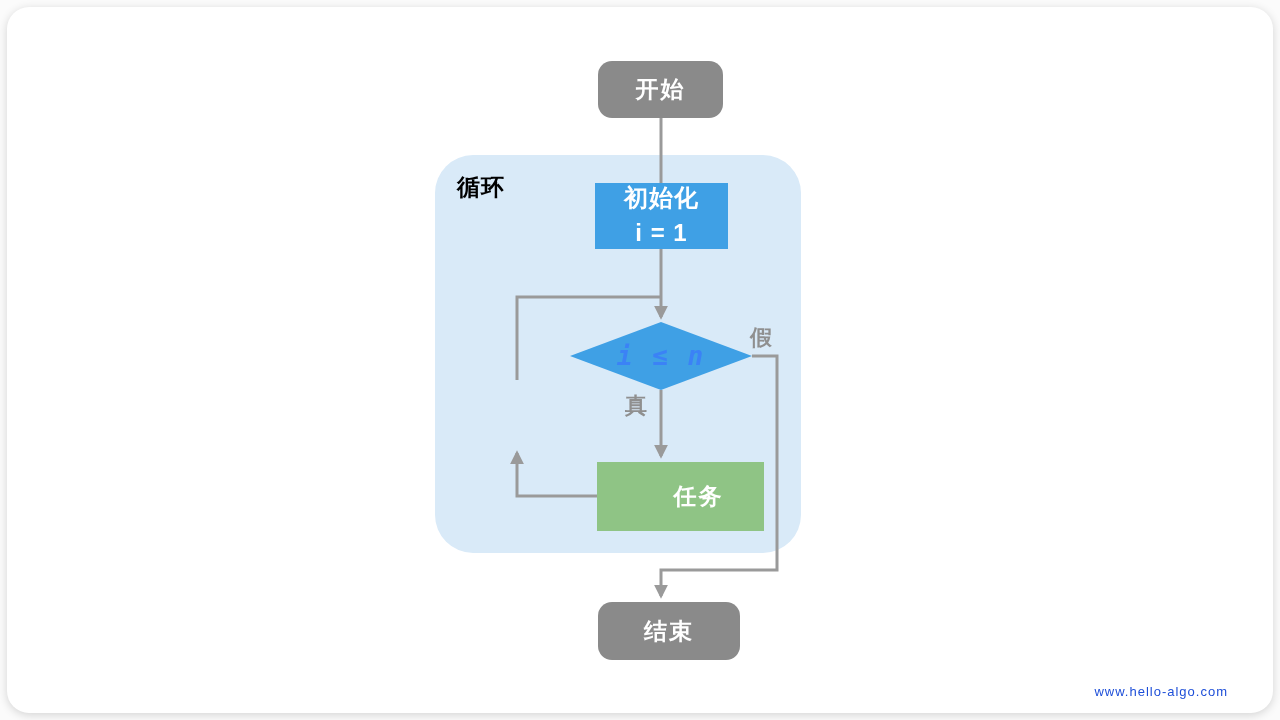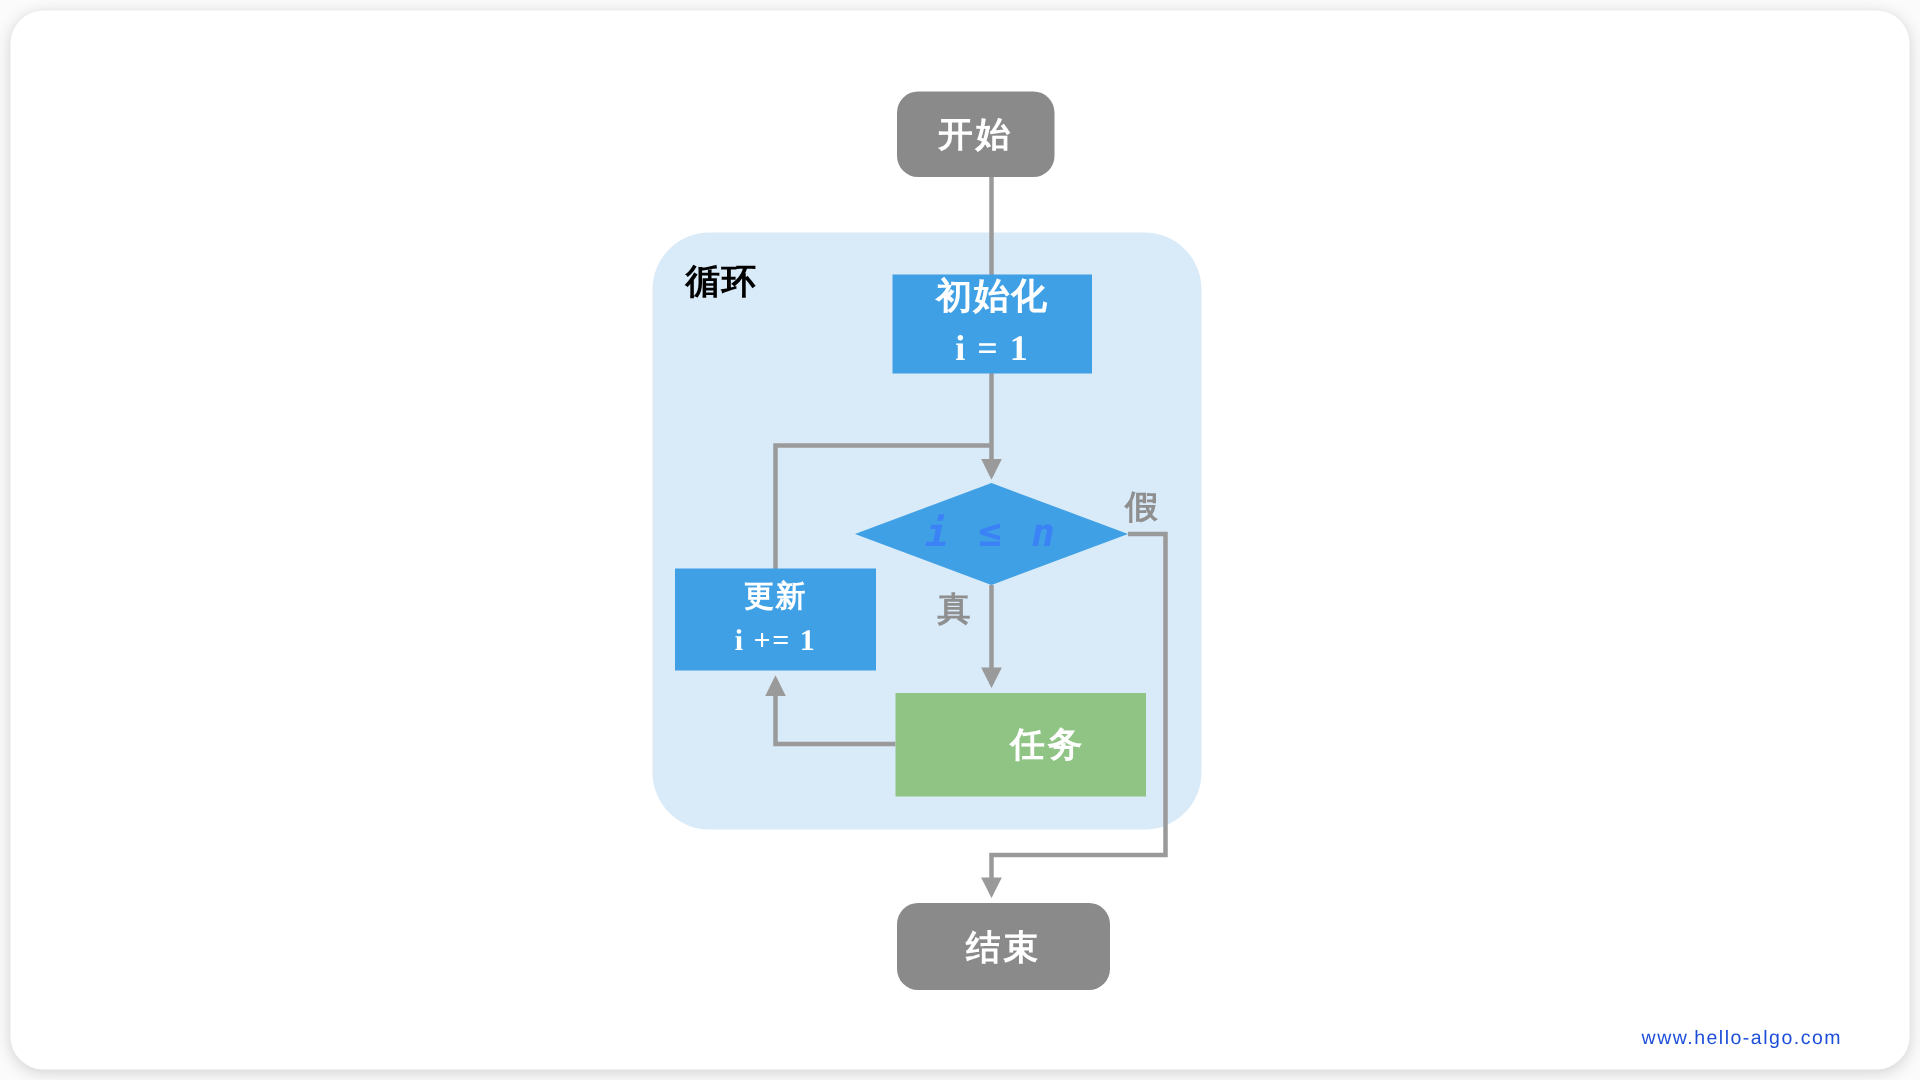--- a/index.html
+++ b/index.html
@@ -7,22 +7,22 @@
   .card{position:absolute;left:7px;top:7px;right:7px;bottom:7px;background:#ffffff;
     border-radius:22px;box-shadow:0 2px 10px rgba(0,0,0,0.16);}
   .canvas{position:absolute;inset:0;}
   .loop-box{position:absolute;left:428px;top:148px;width:366px;height:398px;
     background:#D9EAF8;border-radius:38px;}
   .loop-label{position:absolute;left:450px;top:165px;font-size:23px;font-weight:bold;
     color:#000000;letter-spacing:1px;}
   svg.wires{position:absolute;left:0;top:0;width:1280px;height:720px;}
   .node{position:absolute;display:flex;align-items:center;justify-content:center;
     color:#ffffff;font-weight:bold;text-align:center;}
-  .node .code{font-family:Liberation Serif, serif;}
-  .n-start{left:591px;top:54px;width:105px;height:57px;background:#8A8A8A;
+  .node .code{font-family:Liberation Sans, sans-serif;}
+  .n-start{left:591px;top:54px;width:125px;height:57px;background:#8A8A8A;
     border-radius:14px;font-size:23px;letter-spacing:2px;}
   .n-end{left:591px;top:595px;width:142px;height:58px;background:#8A8A8A;
     border-radius:14px;font-size:23px;letter-spacing:2px;}
   .n-init{left:588px;top:176px;width:133px;height:66px;background:#3FA0E5;
     flex-direction:column;font-size:24px;line-height:1.45;letter-spacing:1px;}
   .n-update{left:443px;top:372px;width:134px;height:68px;background:#3FA0E5;
     flex-direction:column;font-size:20px;line-height:1.45;letter-spacing:1px;}
   .n-task{left:590px;top:455px;width:131px;height:69px;background:#8FC485;
     font-size:23px;letter-spacing:2px;padding-left:36px;}
   .cond-text{position:absolute;left:584px;top:327px;width:140px;height:44px;
@@ -69,24 +69,20 @@
     <div class="node n-init">
       <span>初始化</span>
       <span class="code">i = 1</span>
     </div>
 
     <div class="cond-text">i ≤ n</div>
 
     <div class="branch-label lbl-true">真</div>
     <div class="branch-label lbl-false">假</div>
 
-    <div class="node n-update">
-      <span>更新</span>
-      <span class="code">i += 1</span>
-    </div>
 
     <div class="node n-task">
       <span>任务</span>
     </div>
 
     <div class="node n-end">
       <span>结束</span>
     </div>
 
     <div class="watermark">www.hello-algo.com</div>

